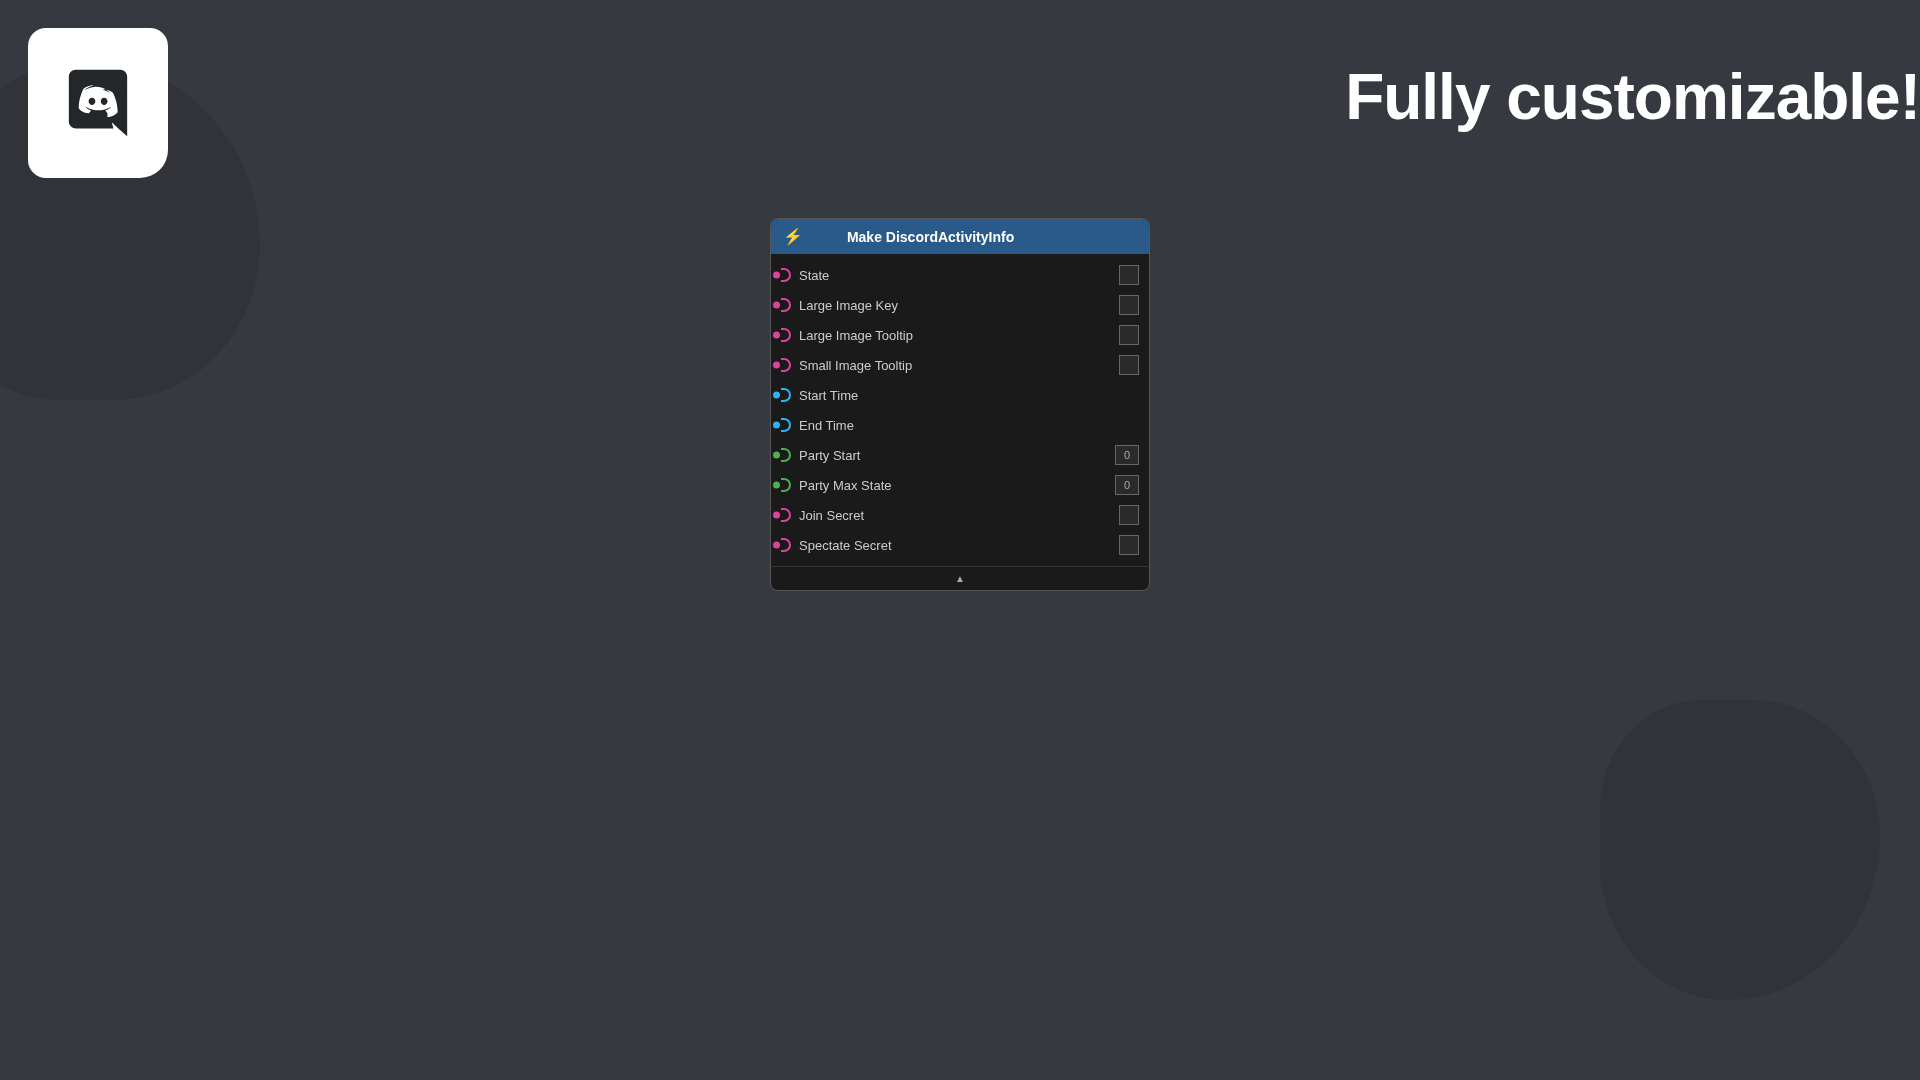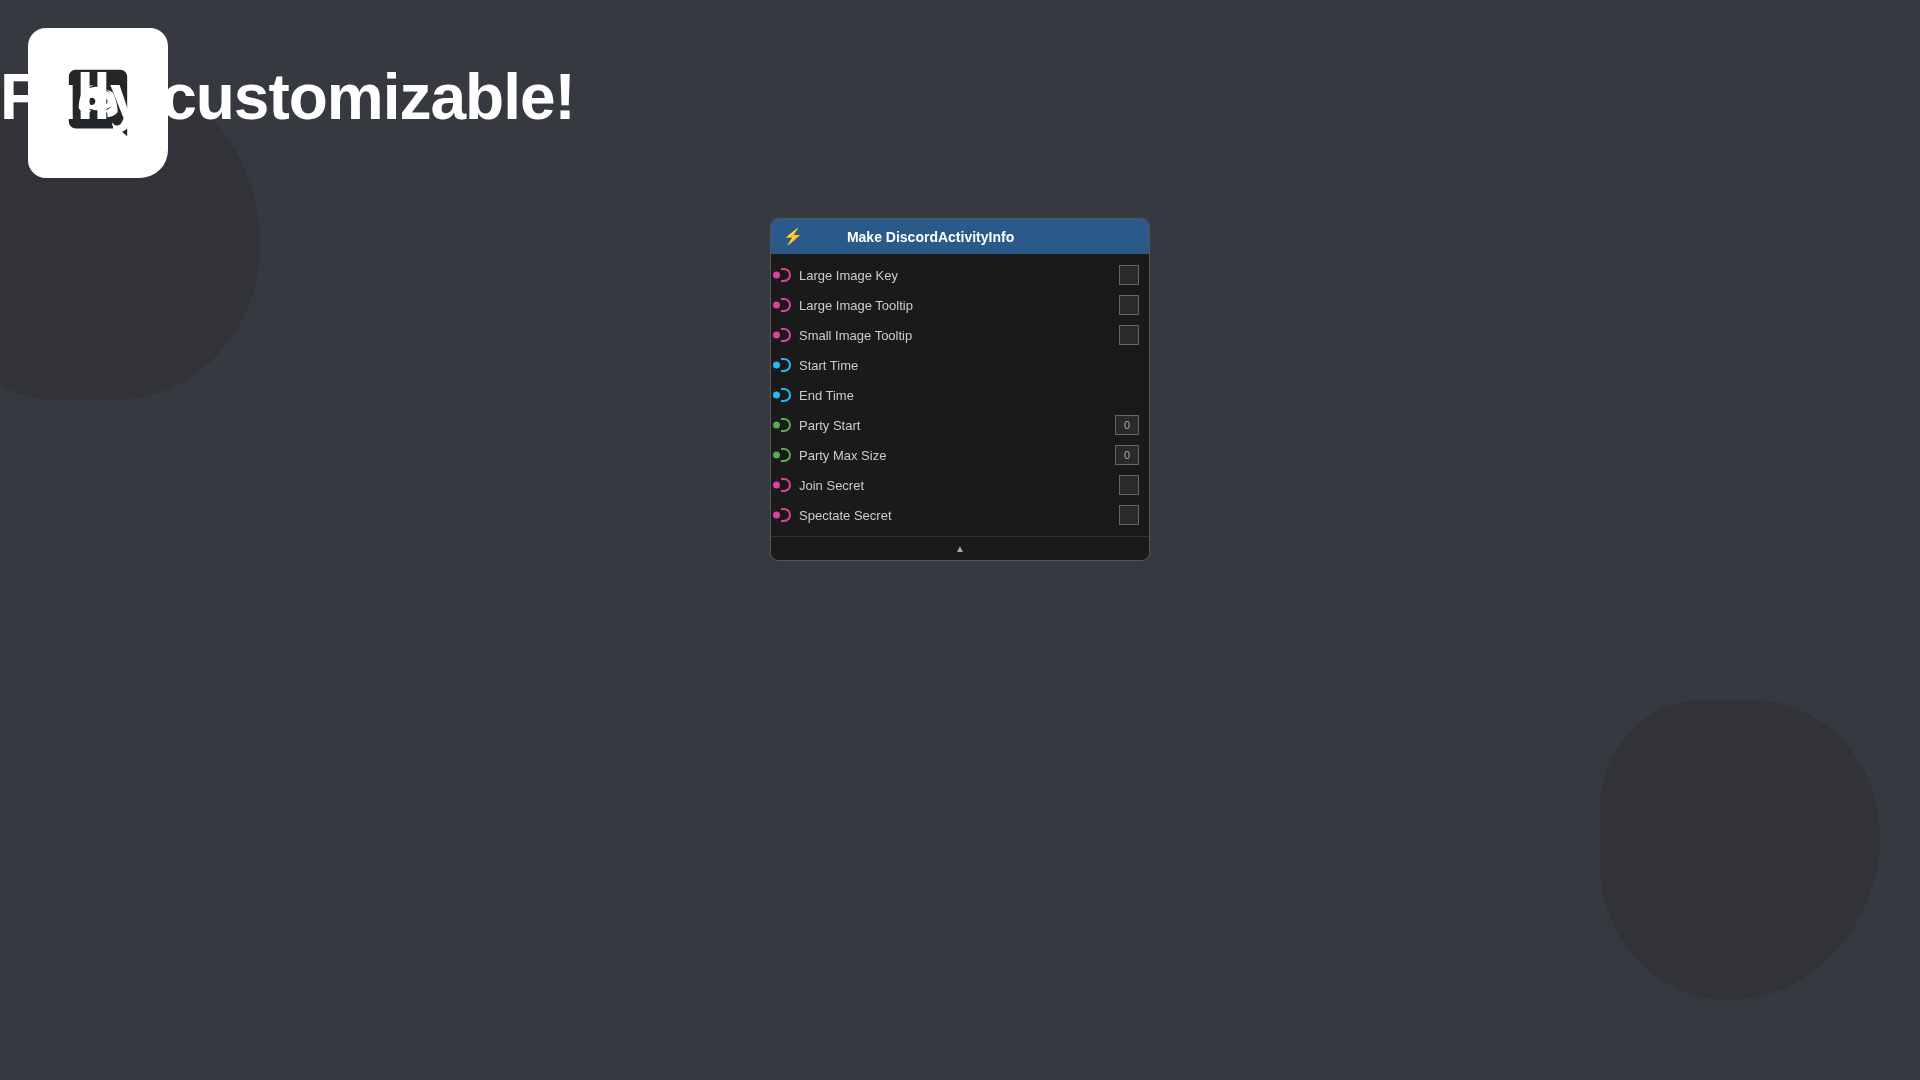--- a/index.html
+++ b/index.html
@@ -53,22 +53,22 @@
     .discord-logo svg {
       width: 100px;
       height: 80px;
     }
 
     
     .main-title {
       position: absolute;
       top: 60px;
       left: 0;
-      right: 8px;
-      text-align: left;
+      right: 0;
+      text-align: right;
       color: #ffffff;
       font-size: 64px;
       font-weight: 600;
       letter-spacing: -1px;
     }
 
     
     .node-panel {
       position: absolute;
       top: 218px;
@@ -207,20 +207,29 @@
 <div class="node-panel">
 
   <div class="node-header">
     <span class="node-header-icon">⚡</span>
     <span class="node-header-title">Make DiscordActivityInfo</span>
   </div>
 
   <div class="node-body">
 
 
+    <div class="node-row">
+      <div style="display:flex;align-items:center;margin-right:6px;">
+        <div style="width:10px;height:14px;border-radius:0 10px 10px 0;border:2px solid #e040a0;border-left:none;margin-right:2px;position:relative;">
+          <div style="position:absolute;left:-8px;top:50%;transform:translateY(-50%);width:7px;height:7px;border-radius:50%;background:#e040a0;"></div>
+        </div>
+      </div>
+      <span class="node-label">State</span>
+      <div class="text-input-box"></div>
+    </div>
 
     <div class="node-row">
       <div style="display:flex;align-items:center;margin-right:6px;">
         <div style="width:10px;height:14px;border-radius:0 10px 10px 0;border:2px solid #e040a0;border-left:none;margin-right:2px;position:relative;">
           <div style="position:absolute;left:-8px;top:50%;transform:translateY(-50%);width:7px;height:7px;border-radius:50%;background:#e040a0;"></div>
         </div>
       </div>
       <span class="node-label">Large Image Key</span>
       <div class="text-input-box"></div>
     </div>
@@ -273,21 +282,21 @@
       <span class="node-label">Party Start</span>
       <div class="number-input-box">0</div>
     </div>
 
     <div class="node-row">
       <div style="display:flex;align-items:center;margin-right:6px;">
         <div style="width:10px;height:14px;border-radius:0 10px 10px 0;border:2px solid #4caf50;border-left:none;margin-right:2px;position:relative;">
           <div style="position:absolute;left:-8px;top:50%;transform:translateY(-50%);width:7px;height:7px;border-radius:50%;background:#4caf50;"></div>
         </div>
       </div>
-      <span class="node-label">Party Max Size</span>
+      <span class="node-label">Party Max State</span>
       <div class="number-input-box">0</div>
     </div>
 
     <div class="node-row">
       <div style="display:flex;align-items:center;margin-right:6px;">
         <div style="width:10px;height:14px;border-radius:0 10px 10px 0;border:2px solid #e040a0;border-left:none;margin-right:2px;position:relative;">
           <div style="position:absolute;left:-8px;top:50%;transform:translateY(-50%);width:7px;height:7px;border-radius:50%;background:#e040a0;"></div>
         </div>
       </div>
       <span class="node-label">Join Secret</span>

